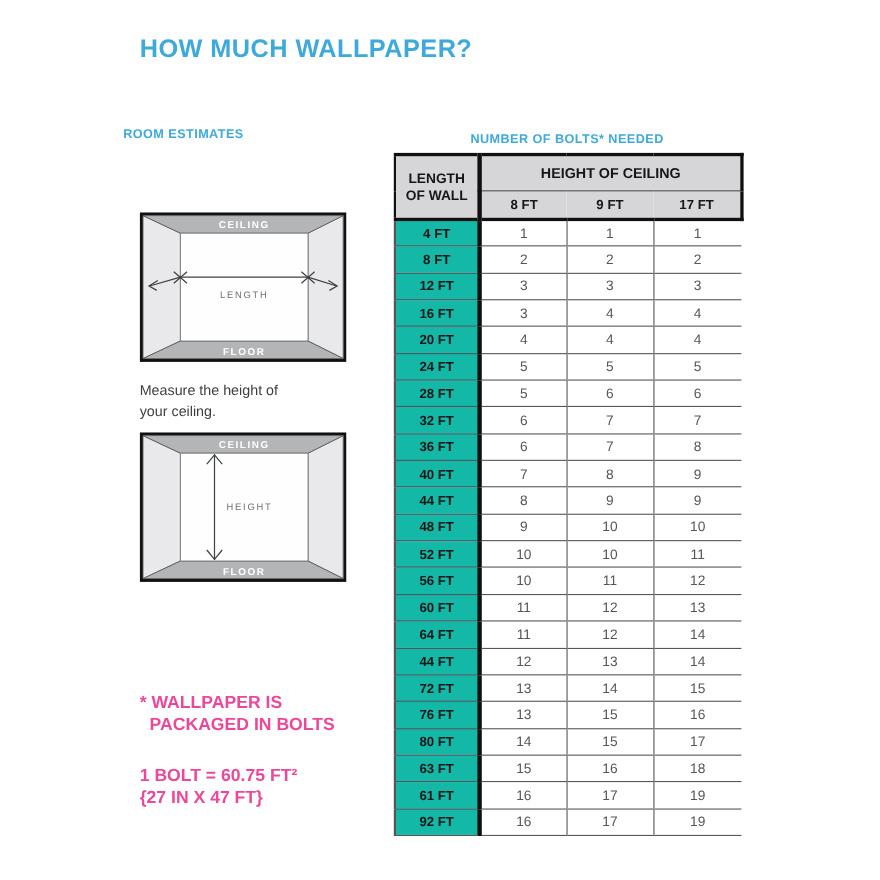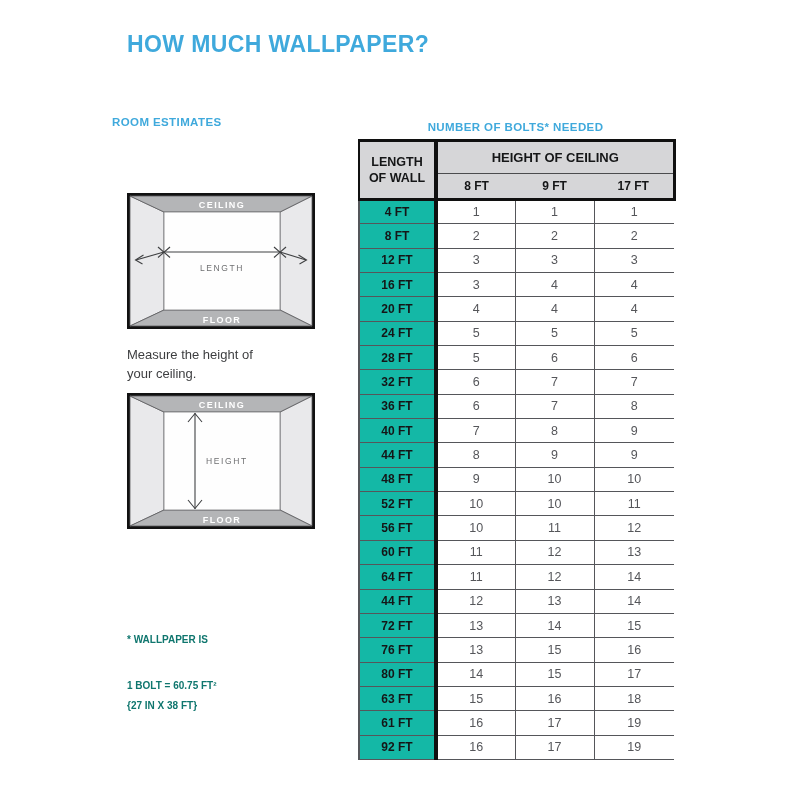--- a/index.html
+++ b/index.html
@@ -13,21 +13,21 @@
     font-size:23px; font-weight:bold; color:#3fa9dc; letter-spacing:0.4px;
   }
   .section-heading {
     font-size:11.5px; font-weight:bold; color:#3fa9dc; letter-spacing:0.4px;
   }
   .abs { position:absolute; }
   .para {
     font-size:13px; color:#3d3e40; line-height:19px; white-space:pre-line;
   }
   .note-bold {
-    font-size:10px; font-weight:bold; color:#0f766e; line-height:20px;
+    font-size:16px; font-weight:bold; color:#ec4899; line-height:20px;
   }
   .note-indent { padding-left:9px; }
 
   
   .room-svg { display:block; }
   .room-label-white {
     font-family:"Liberation Sans", sans-serif;
     font-size:9px; font-weight:bold; fill:#ffffff; letter-spacing:1.4px;
   }
   .room-label-gray {
@@ -120,25 +120,26 @@
       </g>
       <text x="95" y="14.5" text-anchor="middle" class="room-label-white">CEILING</text>
       <text x="95" y="130" text-anchor="middle" class="room-label-white">FLOOR</text>
       <text x="79" y="71" text-anchor="start" class="room-label-gray">HEIGHT</text>
     </svg>
   </div>
 
 
   <div class="abs" style="left:127px; top:630px;">
     <div class="note-bold">* WALLPAPER IS</div>
-  </div>
-
-  <div class="abs" style="left:127px; top:676px;">
+    <div class="note-bold note-indent">PACKAGED IN BOLTS</div>
+  </div>
+
+  <div class="abs" style="left:127px; top:696px;">
     <div class="note-bold">1 BOLT = 60.75 FT²</div>
-    <div class="note-bold">{27 IN X 38 FT}</div>
+    <div class="note-bold">{27 IN X 47 FT}</div>
   </div>
 
   <div class="table-title-wrap">
     <span class="section-heading">NUMBER OF BOLTS* NEEDED</span>
   </div>
 
   <table class="bolt-table">
     <colgroup>
       <col style="width:77px">
         <col style="width:79px">

